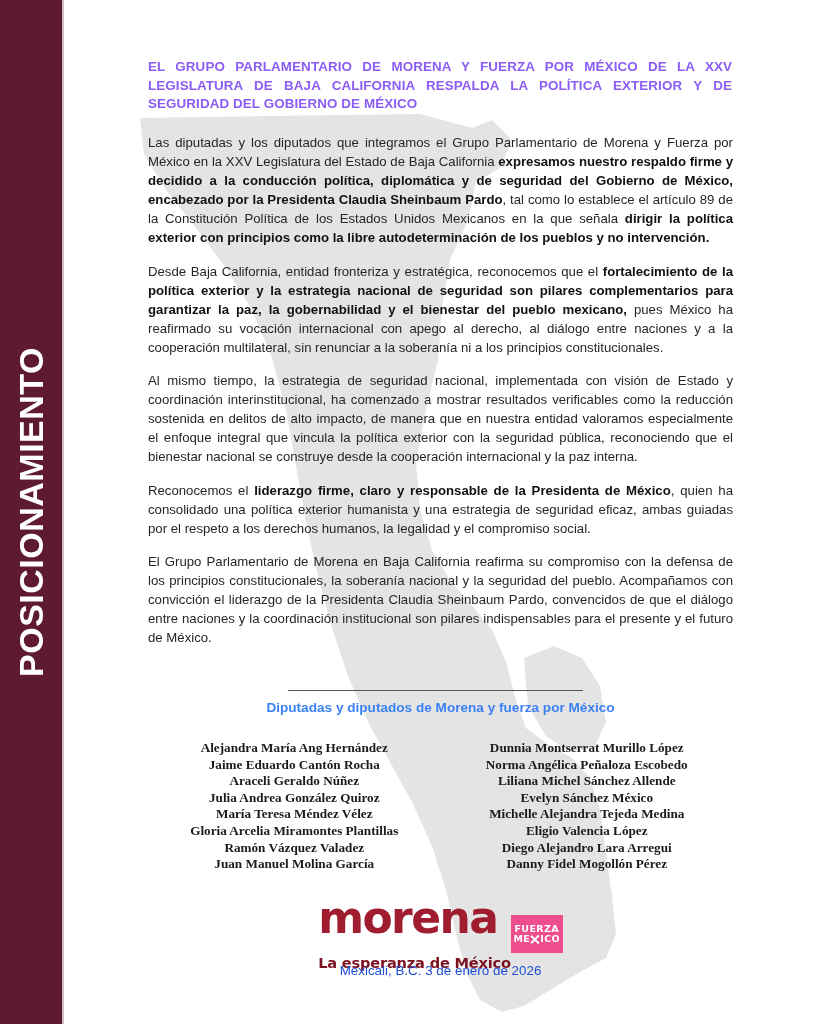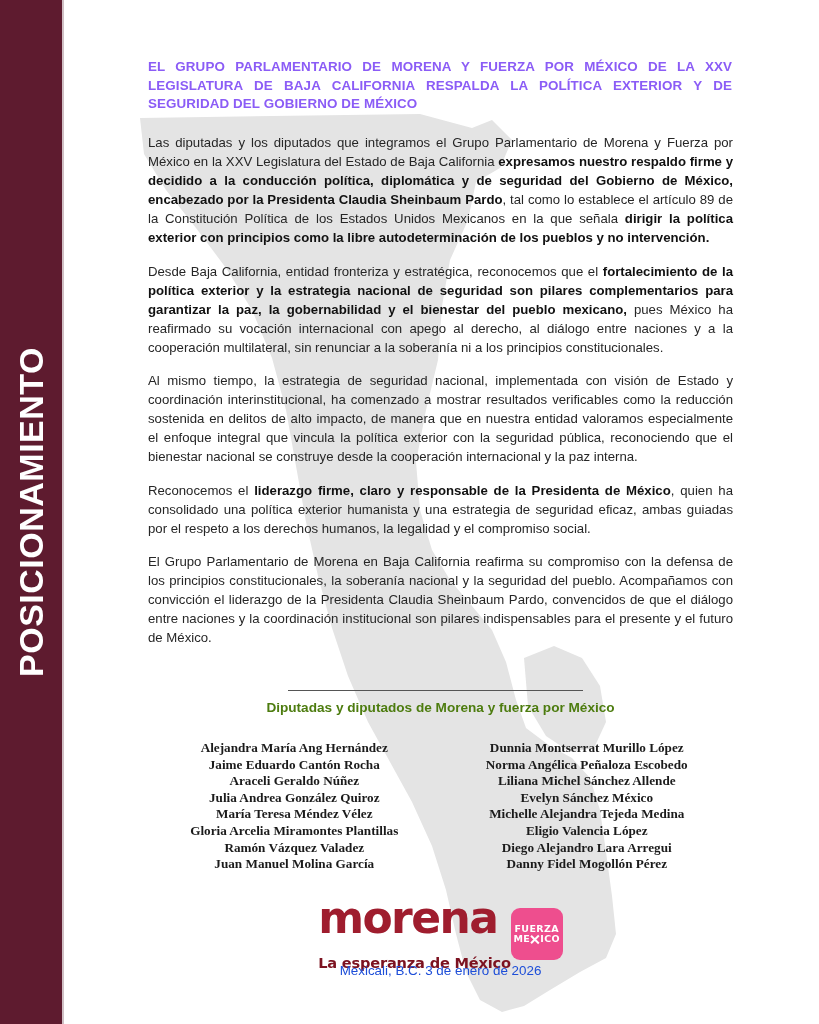--- a/index.html
+++ b/index.html
@@ -117,21 +117,21 @@
   }
 
   #sig-caption {
     position: absolute;
     top: 700px;
     left: 0;
     width: 585px;
     text-align: center;
     font-size: 13.6px;
     font-weight: bold;
-    color: #4d7c0f;
+    color: #3b82f6;
   }
 
   #names {
     position: absolute;
     top: 740px;
     left: 0;
     width: 585px;
     display: flex;
     z-index: 3;
     font-family: Liberation Serif, serif;
@@ -173,22 +173,22 @@
     font-size: 14.6px;
     font-weight: bold;
     color: #7C1220;
     letter-spacing: -0.2px;
     font-family: "DejaVu Sans", sans-serif;
     margin-top: 18px;
   }
 
   #fuerza-logo {
     width: 52px;
-    height: 52px;
-    border-radius: 9px;
+    height: 38px;
+    border-radius: 0;
     background: #EE4E8E;
     display: flex;
     flex-direction: column;
     align-items: center;
     justify-content: center;
     color: #ffffff;
     font-weight: bold;
     line-height: 1.05;
     font-family: "DejaVu Sans", sans-serif;
   }

